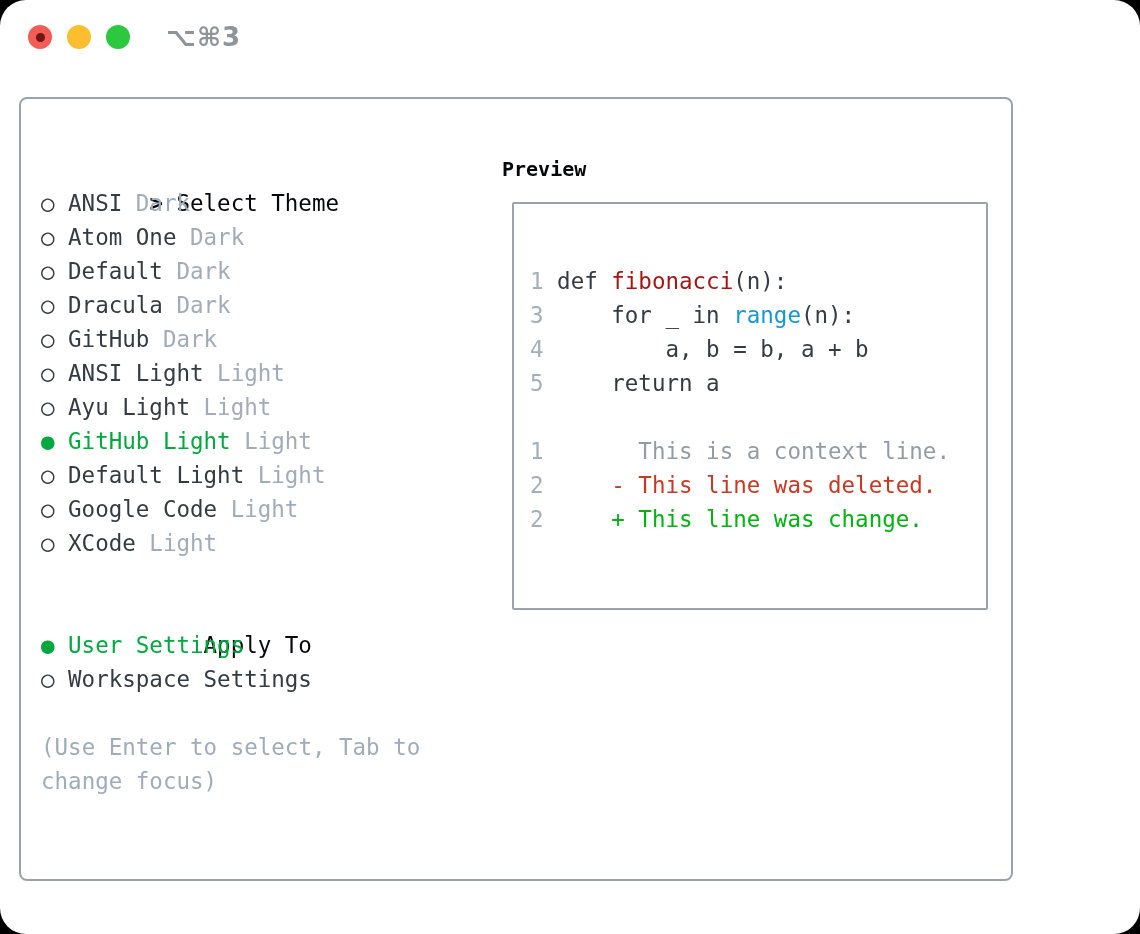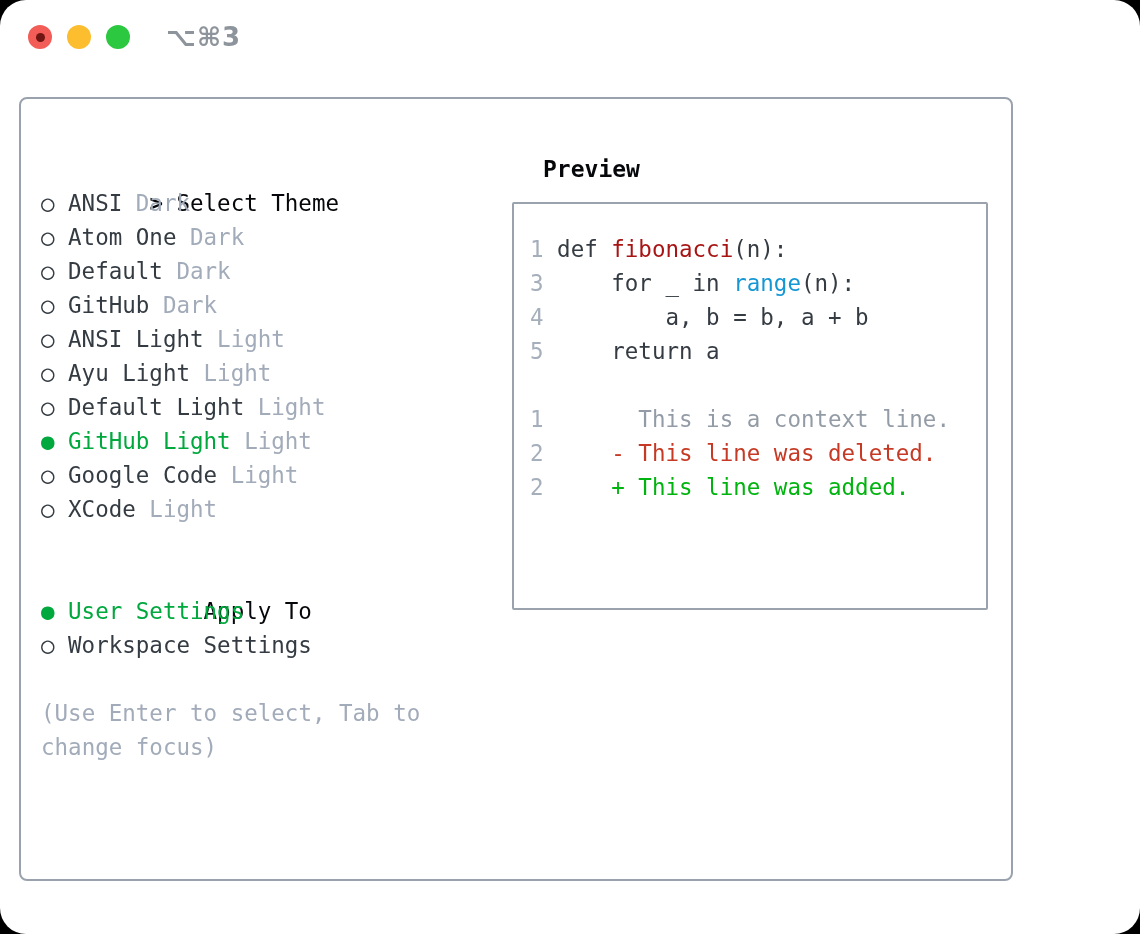--- a/index.html
+++ b/index.html
@@ -79,31 +79,31 @@
   .apply-row.selected .name { color: var(--selection-green); }
   .apply-section { margin-top: 34px; }
   .hint {
     margin-top: 34px; width: 420px;
     line-height: 34px; color: var(--muted-gray);
   }
   
   .preview-title {
     position: absolute; left: 481px; top: 53px;
     height: 34px; line-height: 34px;
-    font-size: 23px; font-weight: bold; color: var(--title-black); margin-left: 41px;
+    font-size: 20px; font-weight: bold; color: var(--title-black);
   }
   .preview-box {
     position: absolute; left: 491px; top: 103px;
     width: 476px; height: 408px;
     border: 2px solid var(--border-gray);
     border-radius: 2px;
     background: #fff;
     overflow: hidden;
   }
-  .code { padding: 28px 0 0 16px; }
+  .code { padding: 60px 0 0 16px; }
   .code-line { height: 34px; line-height: 34px; white-space: pre; font-size: 22.5px; }
   .lnum     { color: var(--line-number-gray); }
   .tok-fg   { color: var(--text-dark); }
   .tok-fn   { color: var(--function-red); }
   .tok-num  { color: var(--number-teal); }
   .tok-call { color: var(--call-blue); }
   .tok-ctx  { color: var(--context-gray); }
   .tok-del  { color: var(--deleted-red); text-align: right; }
   .tok-add  { color: var(--added-green); }
 </style>
@@ -125,25 +125,26 @@
 
     <div class="left-col">
       <div class="row title-row">
         <span class="marker">&gt;</span><span class="title">Select Theme</span>
       </div>
 
       <div id="theme-list">
           <div class="row theme-row"><span class="marker">○</span><span class="name">ANSI</span> <span class="variant">Dark</span></div>
           <div class="row theme-row"><span class="marker">○</span><span class="name">Atom One</span> <span class="variant">Dark</span></div>
           <div class="row theme-row"><span class="marker">○</span><span class="name">Default</span> <span class="variant">Dark</span></div>
+          <div class="row theme-row"><span class="marker">○</span><span class="name">Dracula</span> <span class="variant">Dark</span></div>
           <div class="row theme-row"><span class="marker">○</span><span class="name">GitHub</span> <span class="variant">Dark</span></div>
           <div class="row theme-row"><span class="marker">○</span><span class="name">ANSI Light</span> <span class="variant">Light</span></div>
           <div class="row theme-row"><span class="marker">○</span><span class="name">Ayu Light</span> <span class="variant">Light</span></div>
+          <div class="row theme-row selected"><span class="marker">●</span><span class="name">GitHub Light</span> <span class="variant">Light</span></div>
           <div class="row theme-row"><span class="marker">○</span><span class="name">Default Light</span> <span class="variant">Light</span></div>
-          <div class="row theme-row selected"><span class="marker">●</span><span class="name">GitHub Light</span> <span class="variant">Light</span></div>
           <div class="row theme-row"><span class="marker">○</span><span class="name">Google Code</span> <span class="variant">Light</span></div>
           <div class="row theme-row"><span class="marker">○</span><span class="name">XCode</span> <span class="variant">Light</span></div>
         </div>
 
       <div class="apply-section">
         <div class="row title-row">
           <span class="marker"></span><span class="title2">Apply To</span>
         </div>
         <div id="apply-list">
             <div class="row apply-row selected"><span class="marker">●</span><span class="name">User Settings</span></div>
@@ -158,18 +159,18 @@
 
     <div class="preview-box">
       <div class="code" id="preview-code">
           <div class="code-line"><span class="lnum">1</span><span class="tok-fg"> def </span><span class="tok-fn">fibonacci</span><span class="tok-fg">(n):</span></div>
           <div class="code-line"><span class="lnum">3</span><span class="tok-fg">     for _ in </span><span class="tok-call">range</span><span class="tok-fg">(n):</span></div>
           <div class="code-line"><span class="lnum">4</span><span class="tok-fg">         a, b = b, a + b</span></div>
           <div class="code-line"><span class="lnum">5</span><span class="tok-fg">     return a</span></div>
           <div class="code-line"><span class="lnum"></span></div>
           <div class="code-line"><span class="lnum">1</span><span class="tok-ctx">       This is a context line.</span></div>
           <div class="code-line"><span class="lnum">2</span><span class="tok-del">     - This line was deleted.</span></div>
-          <div class="code-line"><span class="lnum">2</span><span class="tok-add">     + This line was added.</span></div>
+          <div class="code-line"><span class="lnum">2</span><span class="tok-add">     + This line was change.</span></div>
         </div>
     </div>
 
   </div>
 </div>
 
 </body></html>

